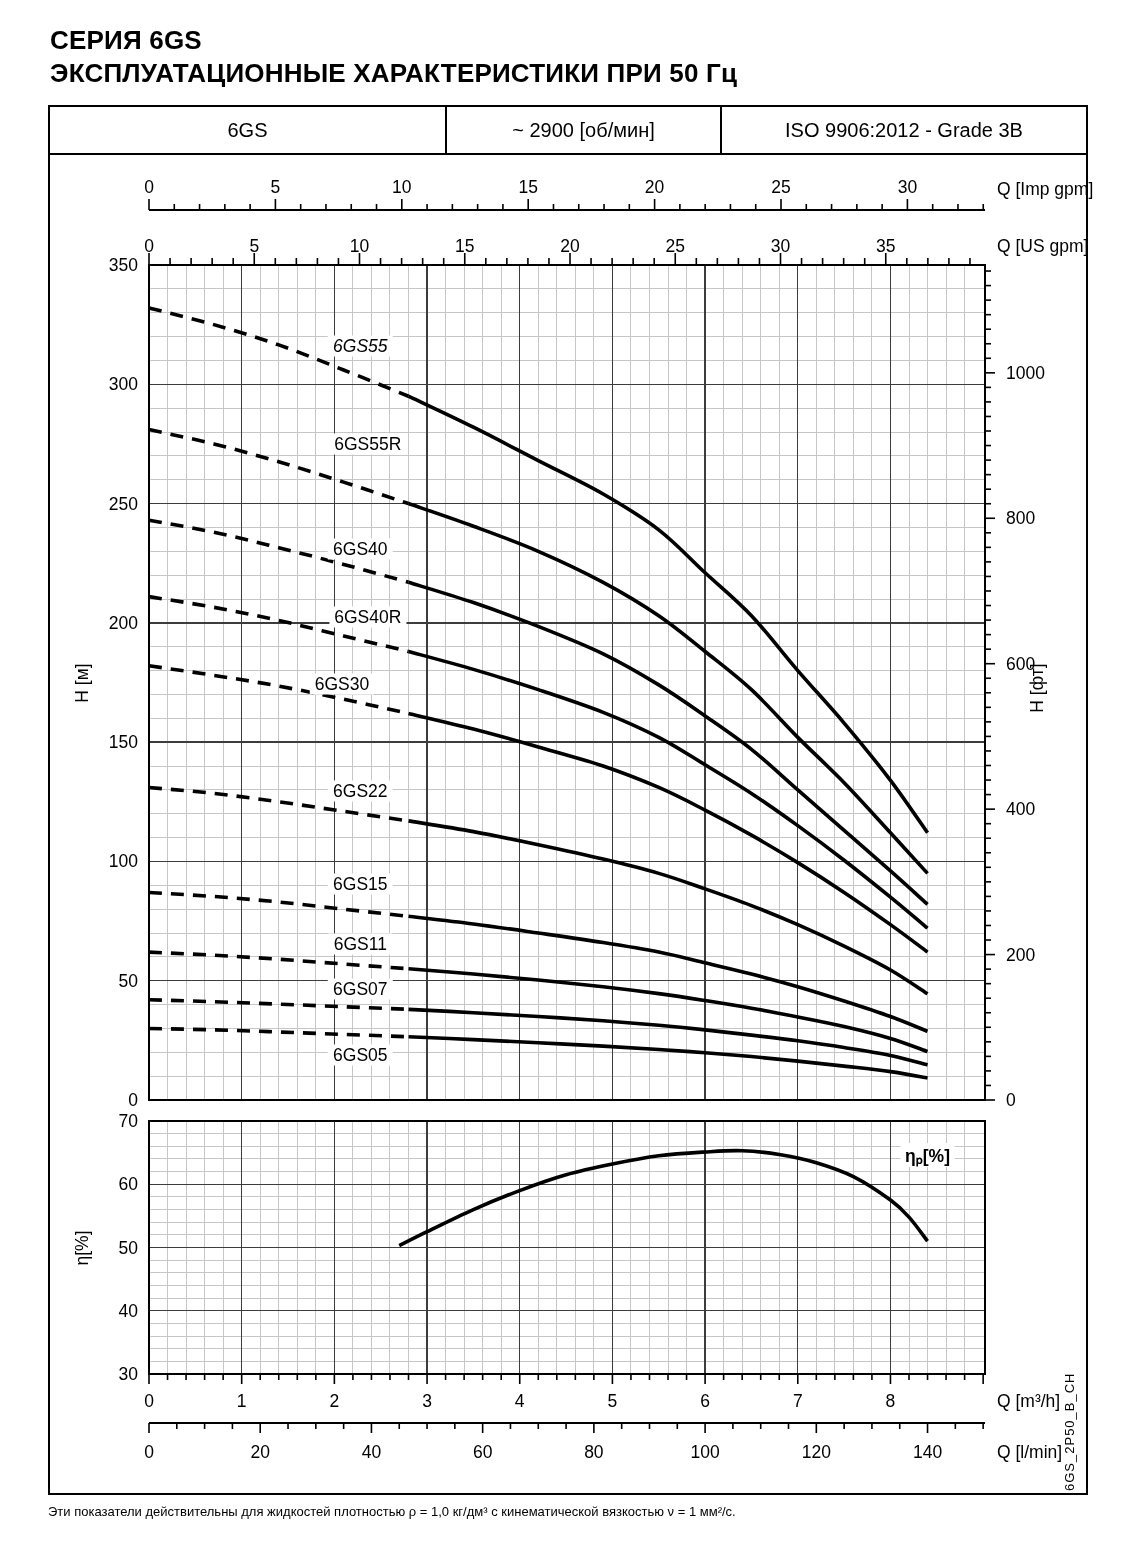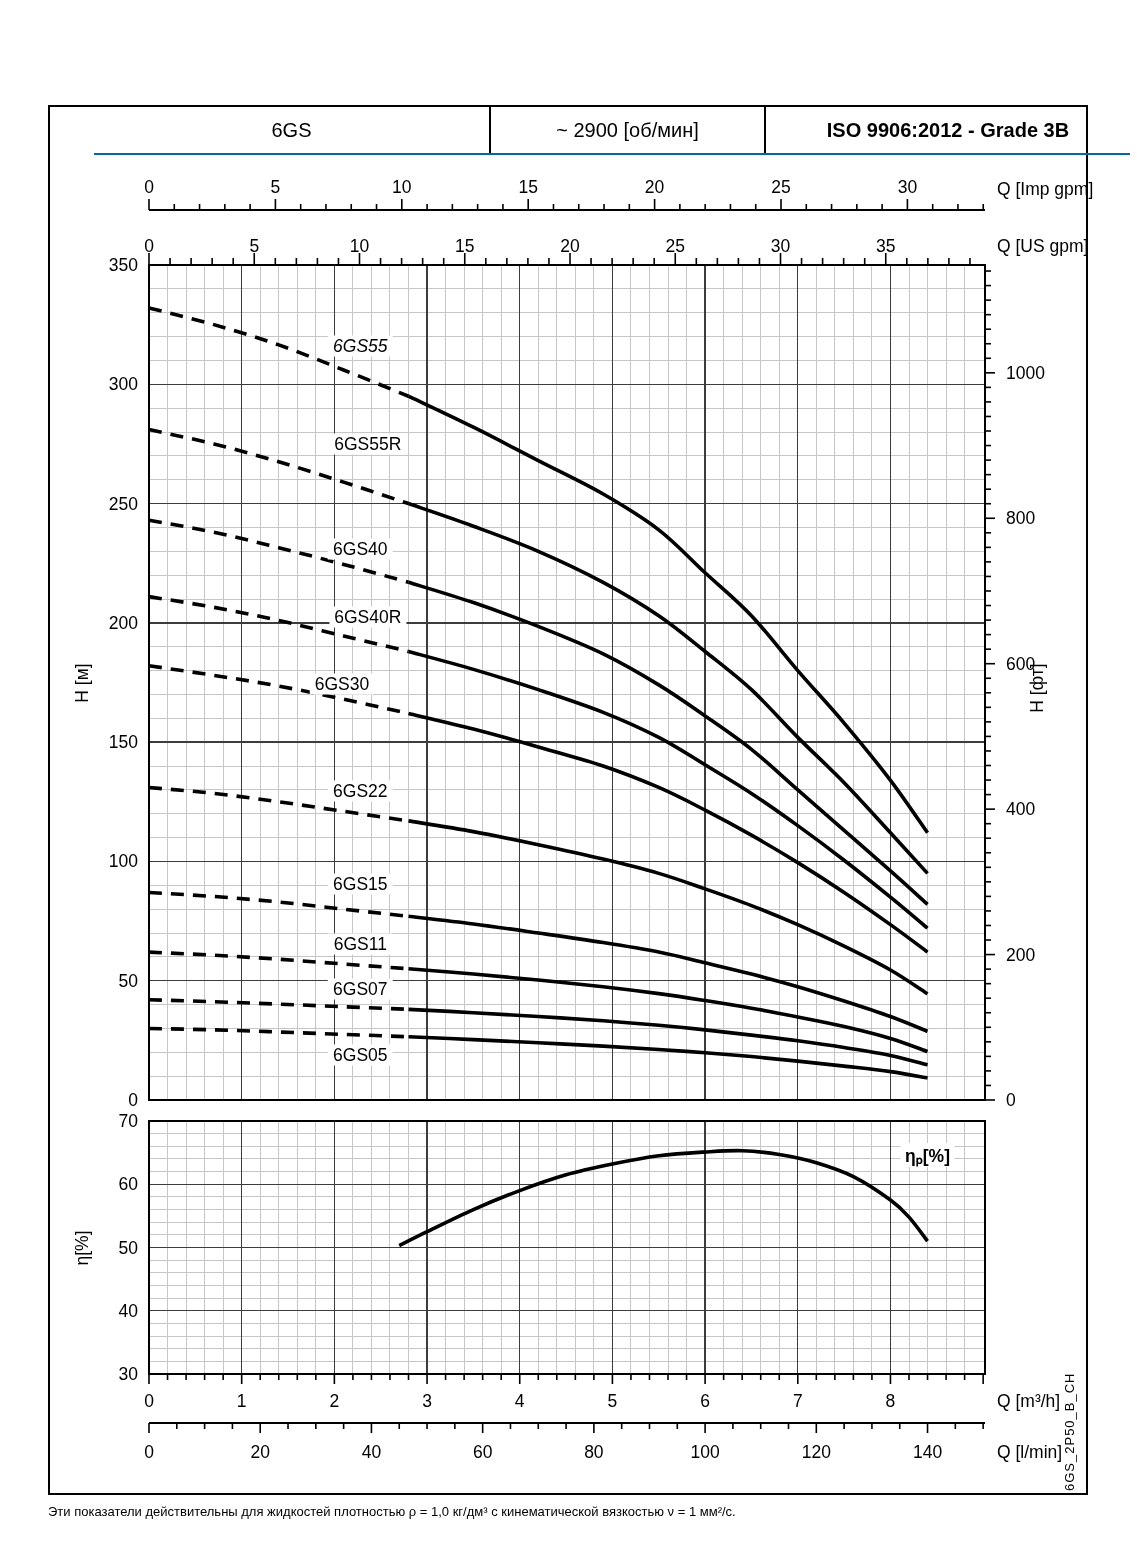--- a/index.html
+++ b/index.html
@@ -1,35 +1,37 @@
 <!DOCTYPE html>
 <html><head>
 <meta charset="utf-8">
 <style>
   html,body{margin:0;padding:0;background:#ffffff;}
   body{width:1137px;height:1553px;position:relative;font-family:"Liberation Sans",sans-serif;color:#000;overflow:hidden;}
   .abs{position:absolute;}
   .page-title{left:50px;top:24px;font-weight:bold;font-size:26px;line-height:33px;letter-spacing:.2px;}
   .frame{left:48px;top:105px;width:1036px;height:1386px;border:2px solid #000;}
-  .hdr-row{position:absolute;left:0;top:0;width:100%;height:46px;border-bottom:2px solid #0369a1;display:flex;margin-left:44px;}
+  .hdr-row{position:absolute;left:0;top:0;width:100%;height:46px;border-bottom:2px solid #000000;display:flex;}
   .hdr-cell{display:flex;align-items:center;justify-content:center;font-size:20px;}
   .hdr-c1{width:395px;border-right:2px solid #000;}
   .hdr-c2{width:273px;border-right:2px solid #000;}
-  .hdr-c3{flex:1;font-weight:bold;}
+  .hdr-c3{flex:1;}
   #chart-svg{position:absolute;left:0;top:0;}
   #labels-layer{position:absolute;left:0;top:0;width:1137px;height:1553px;pointer-events:none;}
   .curve-label{position:absolute;transform:translate(-50%,-50%);background:#fff;padding:0 5px;font-size:17.5px;white-space:nowrap;}
   .eff-label{font-weight:bold;}
   .footer-note{left:48px;top:1504px;font-size:13px;}
   .doc-code{left:1062px;top:1491px;transform:rotate(-90deg);transform-origin:0 0;font-size:13px;letter-spacing:1px;white-space:nowrap;}
 </style>
 </head>
 <body>
 
 <div class="abs page-title">
+  <div>СЕРИЯ 6GS</div>
+  <div>ЭКСПЛУАТАЦИОННЫЕ ХАРАКТЕРИСТИКИ ПРИ 50 Гц</div>
 </div>
 
 <div class="abs frame">
   <div class="hdr-row">
     <div class="hdr-cell hdr-c1">6GS</div>
     <div class="hdr-cell hdr-c2">~ 2900 [об/мин]</div>
     <div class="hdr-cell hdr-c3">ISO 9906:2012 - Grade 3B</div>
   </div>
 </div>
 

